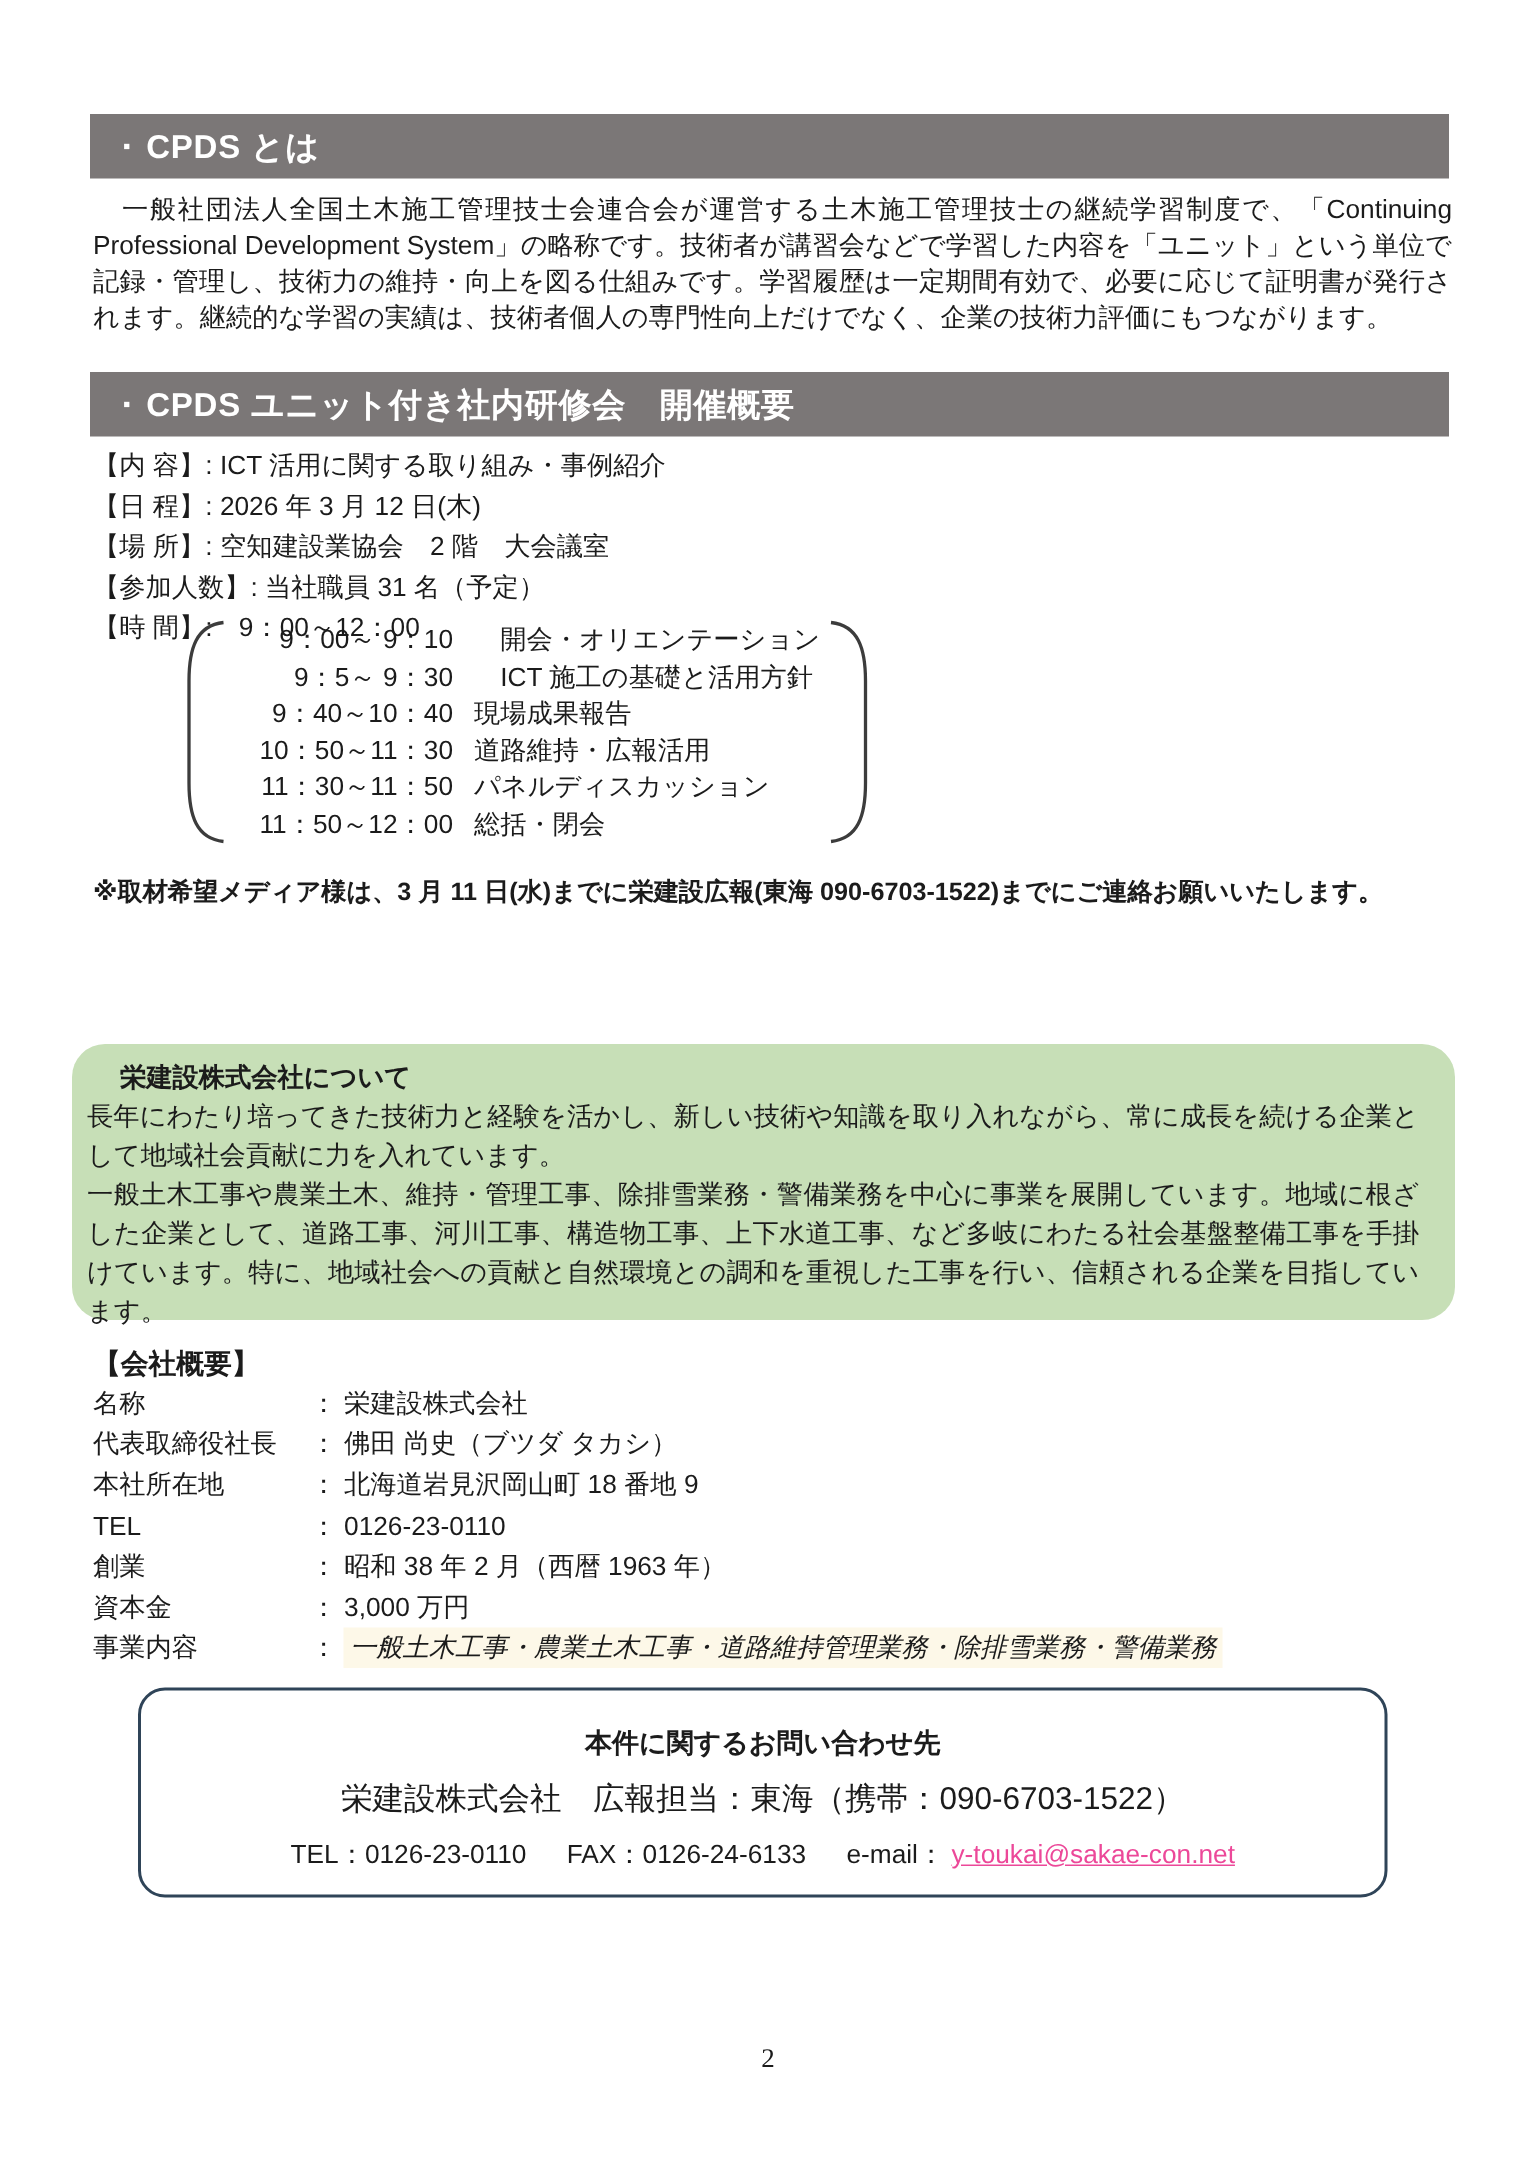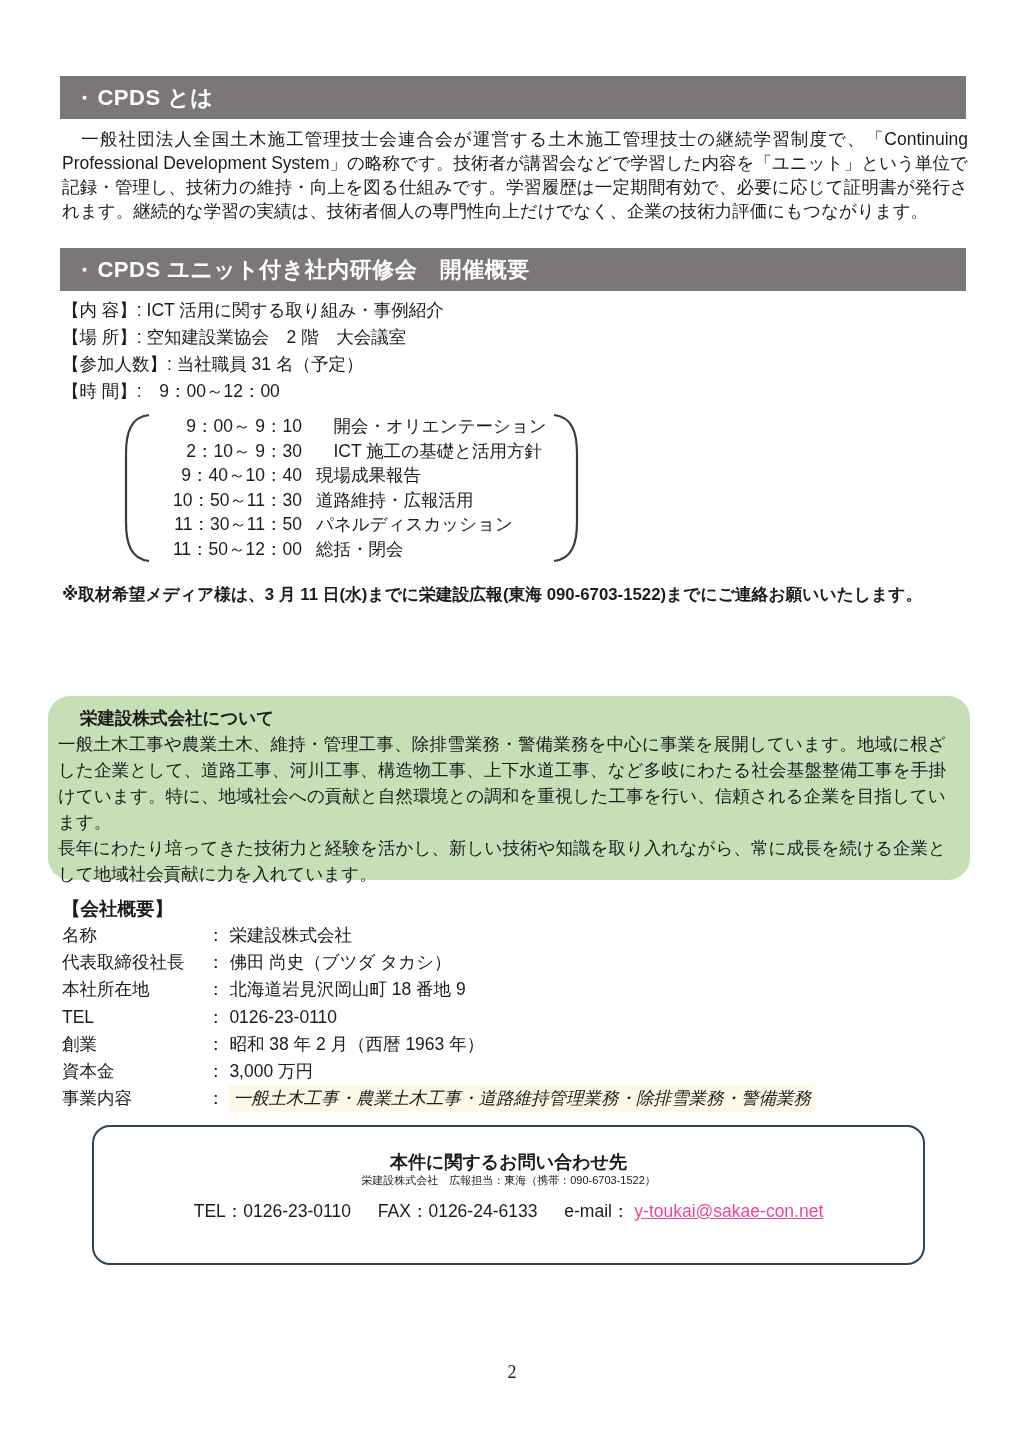--- a/index.html
+++ b/index.html
@@ -67,21 +67,21 @@
   .overview-row .o-value { white-space:pre; }
   .overview-row .hl { background:#fdf8e8; padding:0 4px;font-style:italic; }
 
   
   .contact-box {
     position:absolute; left:92px; top:1125px; width:833px; height:140px;
     border:2px solid #2f4458; border-radius:18px;
     text-align:center; padding-top:24px;
   }
   .contact-title { font-weight:bold; font-size:18px; line-height:22px; }
-  .contact-line1 { font-size:11px; }
+  .contact-line1 { font-size:21px; margin-top:12px; }
   .contact-line2 { font-size:17.5px; margin-top:11px; }
   .contact-line2 .seg { margin:16px 11px; }
   .email-link { color:#ec4899; text-decoration:underline; cursor:pointer; }
 
   
   .page-number {
     position:absolute; left:0; top:1362px; width:100%;
     text-align:center; font-family:"Liberation Serif","DejaVu Serif",serif;
     font-size:18px; color:#1b1b1b;
   }
@@ -98,36 +98,37 @@
 
   <p class="intro-para">一般社団法人全国土木施工管理技士会連合会が運営する土木施工管理技士の継続学習制度で、「Continuing Professional Development System」の略称です。技術者が講習会などで学習した内容を「ユニット」という単位で記録・管理し、技術力の維持・向上を図る仕組みです。学習履歴は一定期間有効で、必要に応じて証明書が発行されます。継続的な学習の実績は、技術者個人の専門性向上だけでなく、企業の技術力評価にもつながります。</p>
 
   <div class="section-bar bar-2">
     <span class="bullet">▪</span>
     <span>CPDS ユニット付き社内研修会　開催概要</span>
   </div>
 
   <div class="details">
     <div class="detail-line">【内 容】: ICT 活用に関する取り組み・事例紹介</div>
+    <div class="detail-line">【日 程】: 2026 年 3 月 12 日(木)</div>
     <div class="detail-line">【場 所】: 空知建設業協会　2 階　大会議室</div>
     <div class="detail-line">【参加人数】: 当社職員 31 名（予定）</div>
     <div class="detail-line">【時 間】:　9：00～12：00</div>
   </div>
 
   <div class="schedule-wrap">
     <svg class="paren-svg" viewBox="0 0 30 152">
       <path d="M29 3 C11 5 6 20 6 42 L6 110 C6 132 11 147 29 149" fill="none" stroke="#3c3c3c" stroke-width="2.2"></path>
     </svg>
     <div class="schedule-rows">
       <div class="schedule-row">
         <span class="time">9：00～ 9：10</span>
         <span class="title">　開会・オリエンテーション</span>
       </div>
       <div class="schedule-row">
-        <span class="time">2：10～ 9：30</span>
+        <span class="time">9：5～ 9：30</span>
         <span class="title">　ICT 施工の基礎と活用方針</span>
       </div>
       <div class="schedule-row">
         <span class="time">9：40～10：40</span>
         <span class="title">現場成果報告</span>
       </div>
       <div class="schedule-row">
         <span class="time">10：50～11：30</span>
         <span class="title">道路維持・広報活用</span>
       </div>
@@ -142,22 +143,22 @@
     </div>
     <svg class="paren-svg" viewBox="0 0 30 152">
       <path d="M1 3 C19 5 24 20 24 42 L24 110 C24 132 19 147 1 149" fill="none" stroke="#3c3c3c" stroke-width="2.2"></path>
     </svg>
   </div>
 
   <div class="media-note">※取材希望メディア様は、3 月 11 日(水)までに栄建設広報(東海 090-6703-1522)までにご連絡お願いいたします。</div>
 
   <div class="about-box">
     <div class="about-title">栄建設株式会社について</div>
+    <p class="about-para">長年にわたり培ってきた技術力と経験を活かし、新しい技術や知識を取り入れながら、常に成長を続ける企業として地域社会貢献に力を入れています。</p>
     <p class="about-para">一般土木工事や農業土木、維持・管理工事、除排雪業務・警備業務を中心に事業を展開しています。地域に根ざした企業として、道路工事、河川工事、構造物工事、上下水道工事、など多岐にわたる社会基盤整備工事を手掛けています。特に、地域社会への貢献と自然環境との調和を重視した工事を行い、信頼される企業を目指しています。</p>
-    <p class="about-para">長年にわたり培ってきた技術力と経験を活かし、新しい技術や知識を取り入れながら、常に成長を続ける企業として地域社会貢献に力を入れています。</p>
   </div>
 
   <div class="overview-heading">【会社概要】</div>
   <div class="overview-rows">
     <div class="overview-row">
       <span class="o-label">名称</span>
         <span class="o-colon">： </span>
         <span class="o-value">栄建設株式会社</span>
     </div>
     <div class="overview-row">

